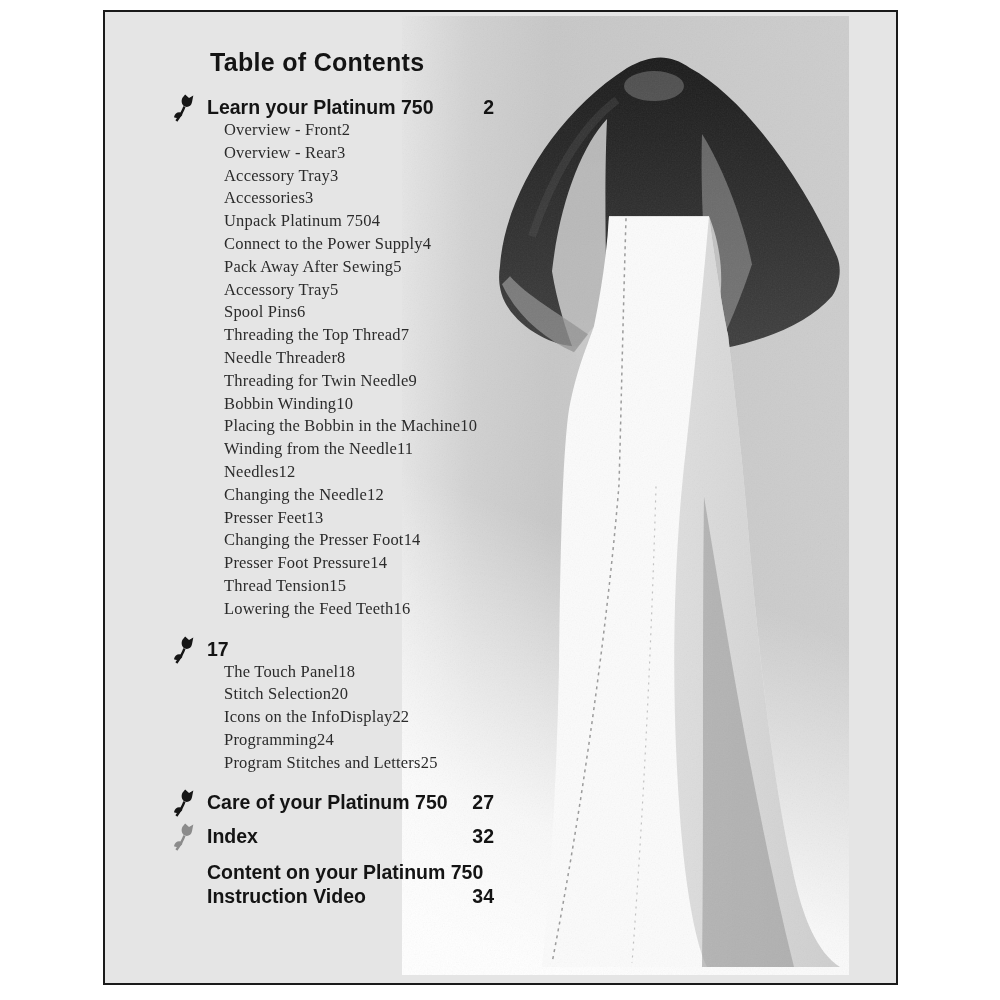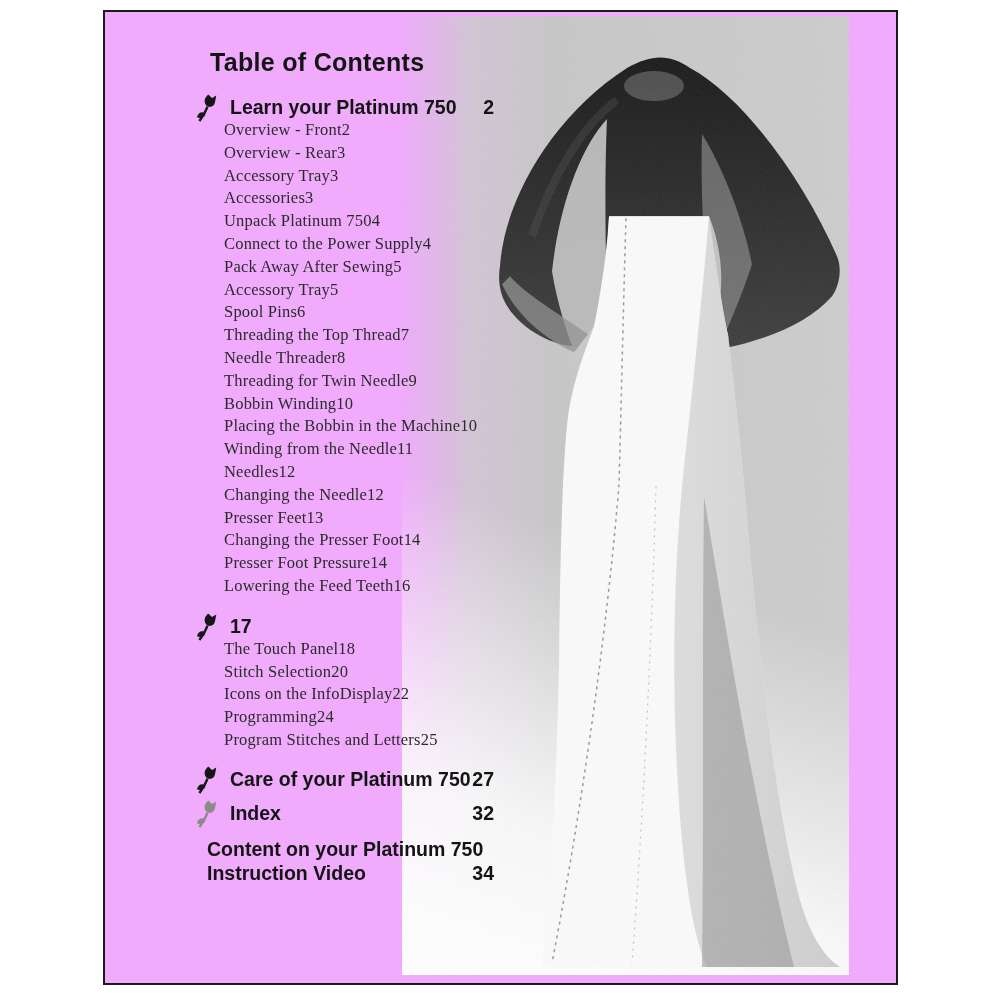--- a/index.html
+++ b/index.html
@@ -2,40 +2,40 @@
 <html><head>
 <meta charset="utf-8">
 <style>
   html,body{margin:0;padding:0;}
   body{
     width:1000px;height:1000px;background:#ffffff;position:relative;overflow:hidden;
     font-family:"Liberation Sans",sans-serif;color:#1b1b1b;
   }
   .page{
     position:absolute;left:103px;top:10px;width:795px;height:975px;
-    box-sizing:border-box;border:2px solid #1a1a1a;background:#f0abfc;text-decoration:underline;
+    box-sizing:border-box;border:2px solid #1a1a1a;background:#e5e5e5;text-decoration:underline;
   }
   
   .photo{
     position:absolute;left:297px;top:4px;width:447px;height:959px;z-index:1;
     background:
       linear-gradient(201deg, rgba(255,255,255,0) 55%, rgba(255,255,255,.88) 82%, #ffffff 95%),
       linear-gradient(to right, rgba(206,206,206,0) 0px, rgba(204,204,204,.8) 70px, #c7c7c7 150px, #cdcdcd 100%);
   }
   .photo svg{position:absolute;inset:0;width:100%;height:100%;}
   
   .title{
     position:absolute;left:105px;top:36px;z-index:2;margin:0;
     font-size:25px;font-weight:700;letter-spacing:.3px;color:#141414;
   }
   
   .toc{position:absolute;left:102px;top:83px;width:287px;z-index:2;}
   .toc-header{
     display:flex;justify-content:space-between;align-items:flex-end;position:relative;
-    font-weight:700;font-size:19.5px;line-height:24px;color:#141414;white-space:nowrap;margin-left:23px;
+    font-weight:700;font-size:19.5px;line-height:24px;color:#141414;white-space:nowrap;
   }
   .h-page{font-weight:700;}
   .icon{position:absolute;left:-35px;top:-2px;width:27px;height:29px;transform:rotate(-6deg);}
   .icon svg{width:100%;height:100%;display:block;}
   .tulip{color:#161616;}
   .tulip.gray{color:#8b8b8b;}
   .toc-item{
     display:flex;padding-left:17px;
     font-family:"Liberation Serif",serif;font-size:16.5px;line-height:22.8px;
     color:#2b2b2b;letter-spacing:.2px;white-space:nowrap;
@@ -222,20 +222,24 @@
           </div>
           <div class="toc-item">
             <span class="item-label">Changing the Presser Foot</span>
             <span class="item-page">14</span>
           </div>
           <div class="toc-item">
             <span class="item-label">Presser Foot Pressure</span>
             <span class="item-page">14</span>
           </div>
           <div class="toc-item">
+            <span class="item-label">Thread Tension</span>
+            <span class="item-page">15</span>
+          </div>
+          <div class="toc-item">
             <span class="item-label">Lowering the Feed Teeth</span>
             <span class="item-page">16</span>
           </div>
         </div>
     </section>
 
     <section class="toc-section" data-section-index="1">
       <div class="toc-header">
         <span class="icon tulip">
           <svg viewBox="0 0 27 29">

